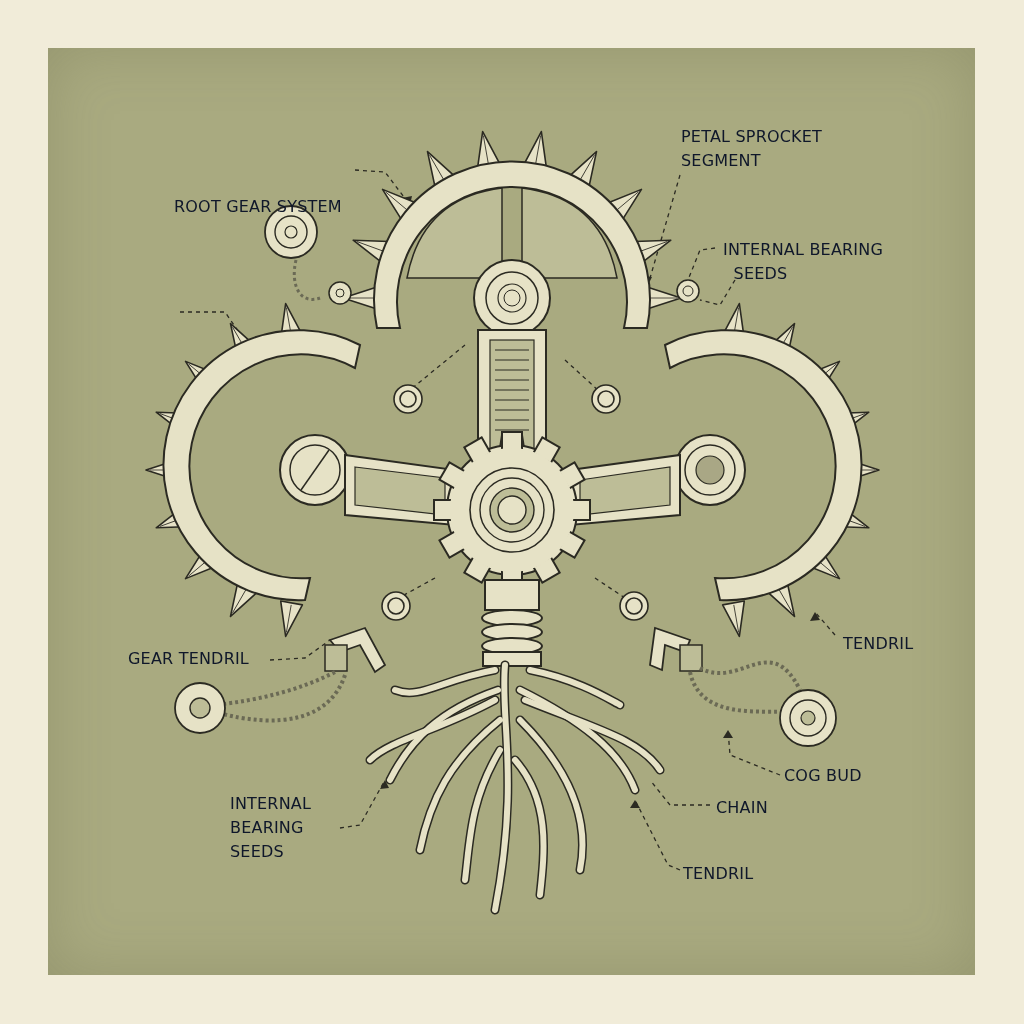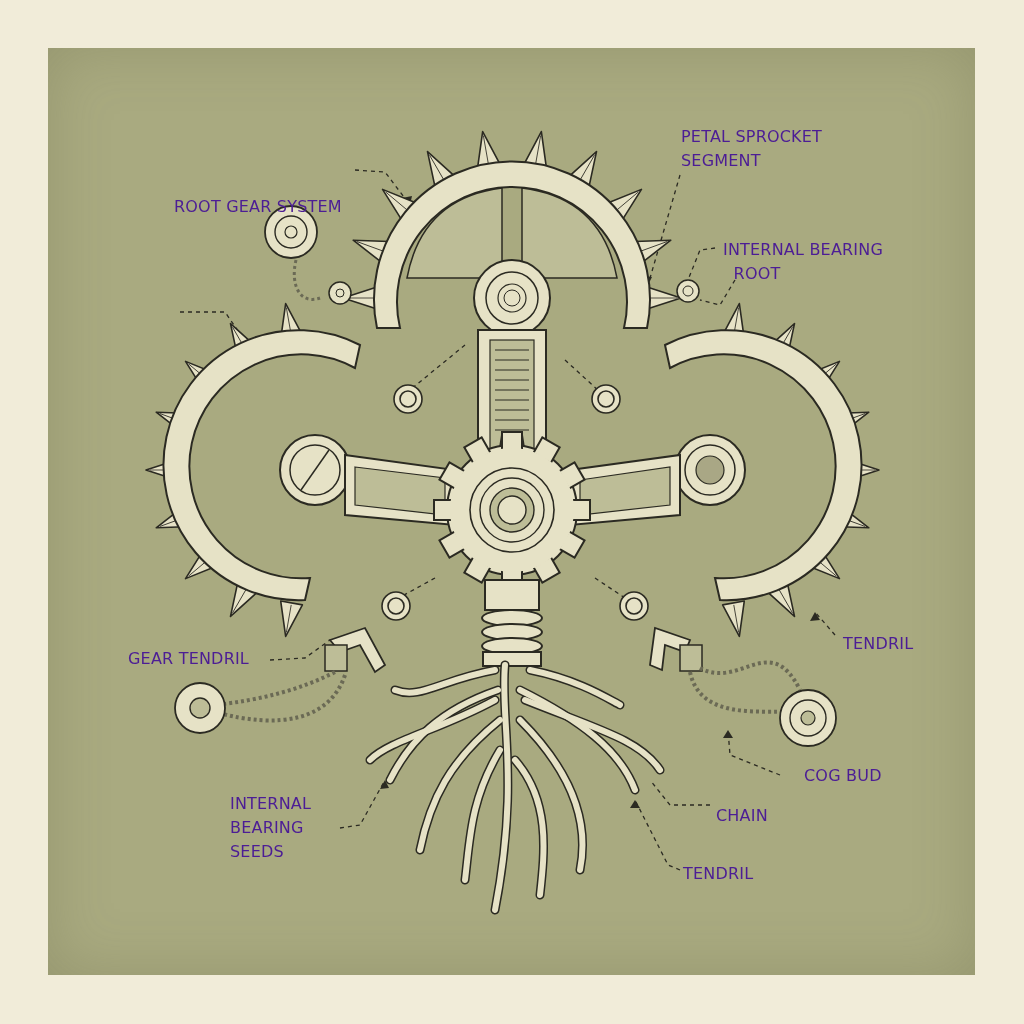--- a/index.html
+++ b/index.html
@@ -13,21 +13,21 @@
     .panel {
       position: absolute;
       left: 48px; top: 48px;
       width: 927px; height: 927px;
       background: #a9aa80;
       box-shadow: inset 0 0 60px rgba(90,92,60,0.25);
     }
     svg.art { position: absolute; left: 0; top: 0; }
     .label {
       position: absolute;
-      color: #4c1d95;
+      color: #0f172a;
       font-size: 16px;
       letter-spacing: 0.2px;
       line-height: 24px;
       white-space: pre;
     }
     .label.center { text-align: left; }
   </style>
 </head>
 <body>
 
@@ -296,21 +296,21 @@
   <g>
     <circle cx="688" cy="291" r="11" fill="#e6e2c6" stroke="#2b2a22" stroke-width="1.5"></circle>
     <circle cx="688" cy="291" r="5" fill="none" stroke="#2b2a22" stroke-width="1"></circle>
   </g>
 </svg>
 
 <div class="label" style="left:174px; top:158px;margin-top:37px;">ROOT GEAR SYSTEM</div>
 <div class="label" style="left:681px; top:125px;">PETAL SPROCKET
 SEGMENT</div>
 <div class="label" style="left:723px; top:238px;">INTERNAL BEARING
-  ROOT</div>
+  SEEDS</div>
 <div class="label" style="left:843px; top:632px;">TENDRIL</div>
 <div class="label" style="left:128px; top:647px;">GEAR TENDRIL</div>
-<div class="label" style="left:804px; top:764px;">COG BUD</div>
+<div class="label" style="left:784px; top:764px;">COG BUD</div>
 <div class="label center" style="left:230px; top:792px; width:95px;">INTERNAL
 BEARING
 SEEDS</div>
-<div class="label" style="left:716px; top:796px;margin-top:8px;">CHAIN</div>
+<div class="label" style="left:716px; top:796px;">CHAIN</div>
 <div class="label" style="left:683px; top:862px;">TENDRIL</div>
 
 </body></html>

